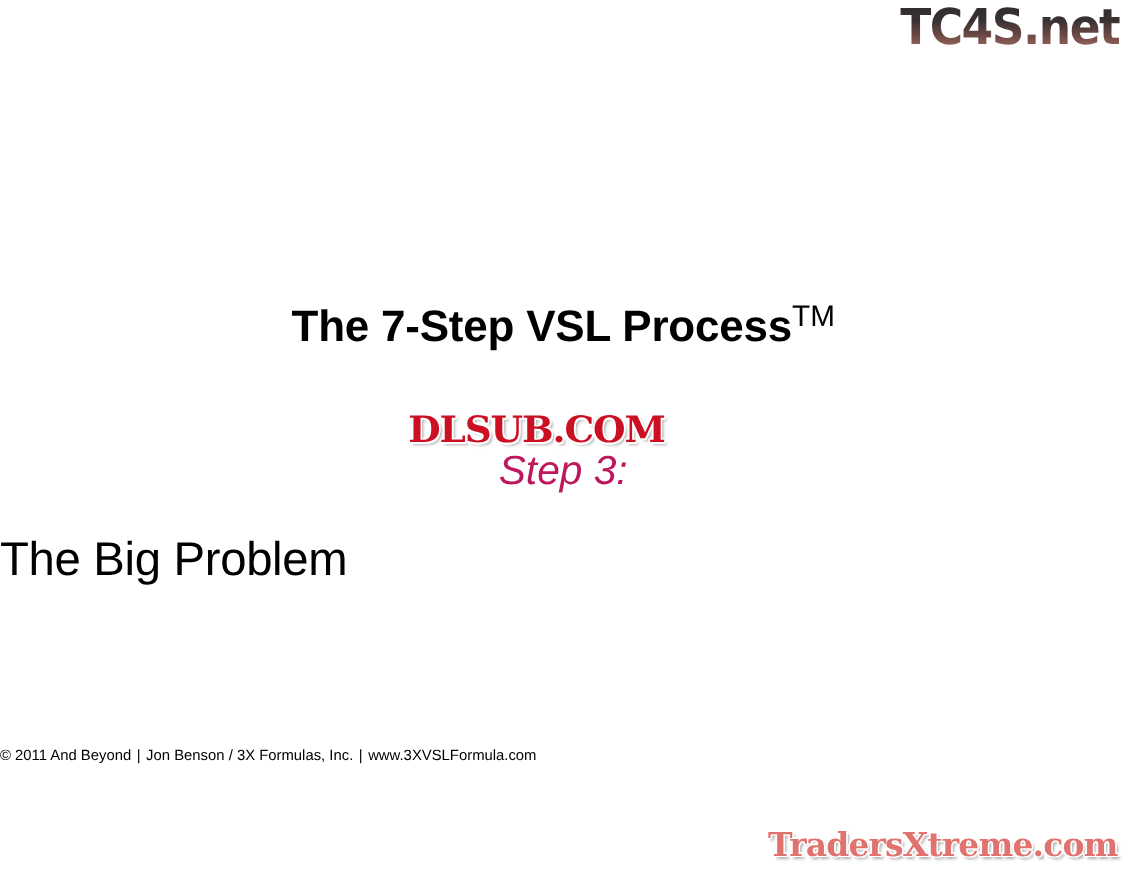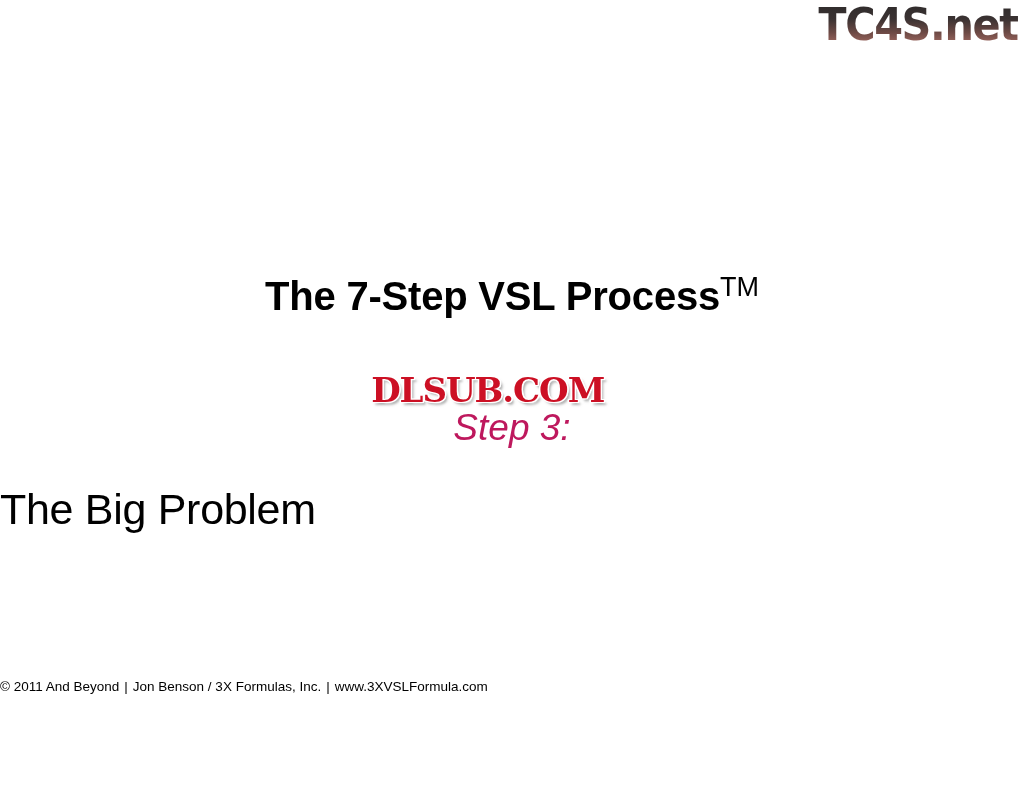--- a/index.html
+++ b/index.html
@@ -179,14 +179,15 @@
   <div class="subtitle-1">Step 3:</div>
 
   <div class="subtitle-2">The Big Problem</div>
 
   <div class="wm-dlsub">DLSUB.COM</div>
 
   <div class="footer">
     <span>© 2011 And Beyond</span><span class="sep">|</span><span>Jon Benson / 3X Formulas, Inc.</span><span class="sep">|</span><span>www.3XVSLFormula.com</span>
   </div>
 
+  <div class="wm-traders">TradersXtreme.com</div>
 
 </div>
 
 </body></html>

